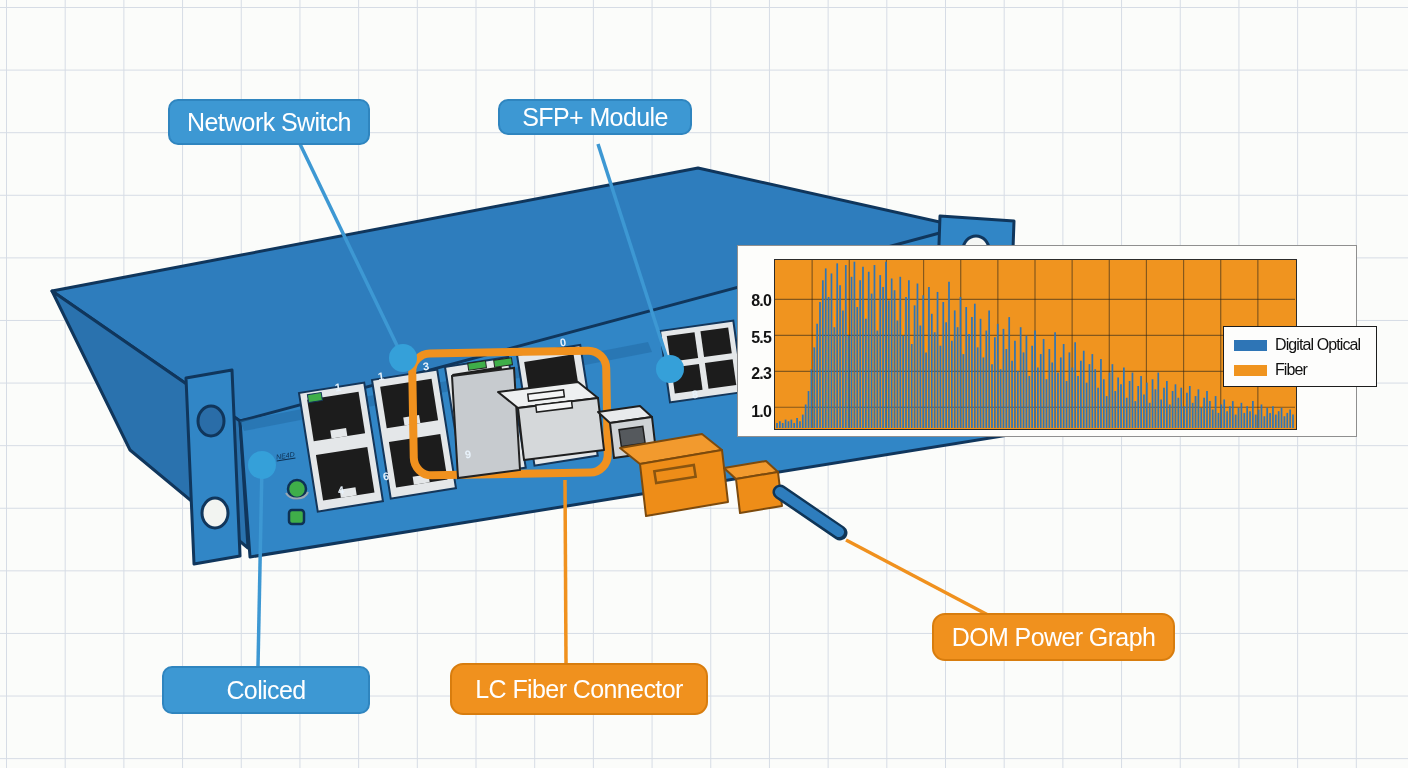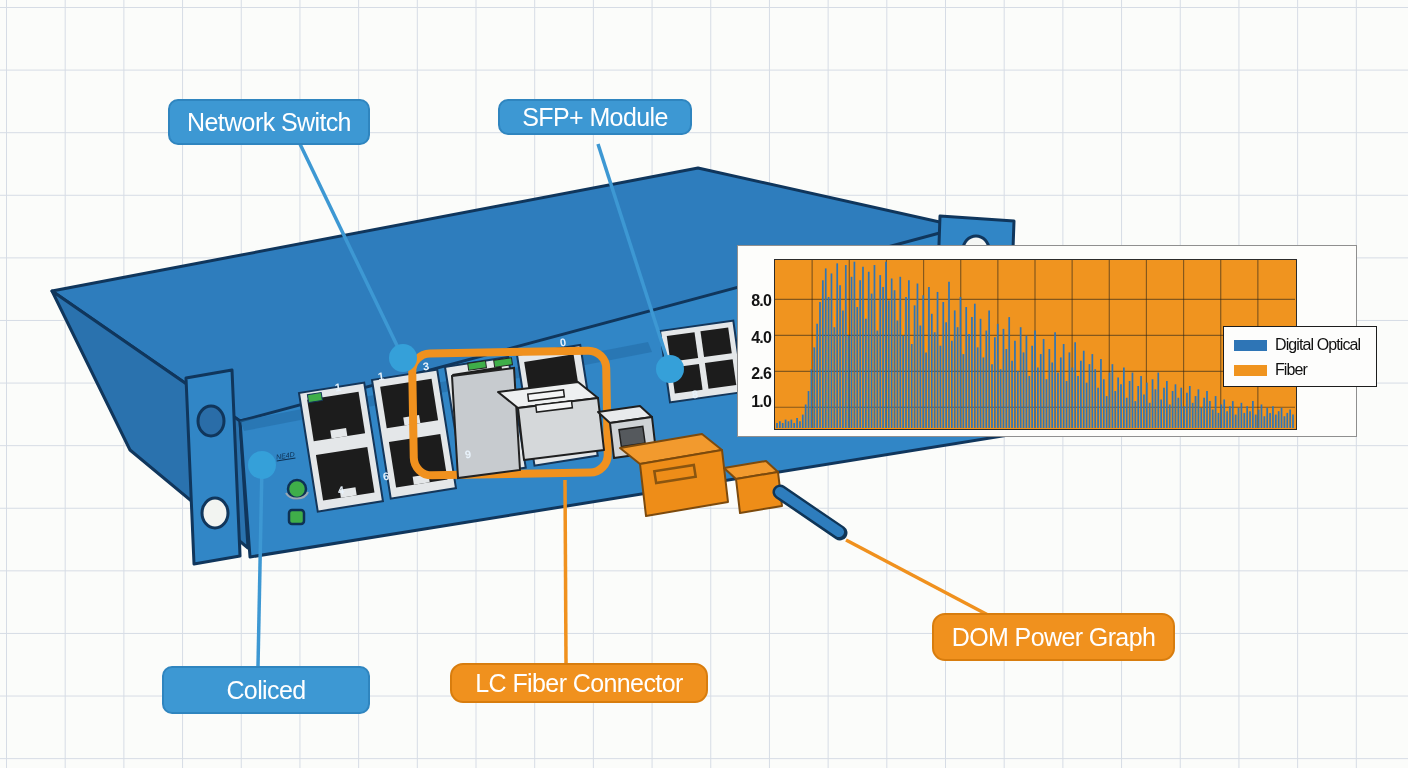--- a/index.html
+++ b/index.html
@@ -28,41 +28,41 @@
     background:#fdfdfb;border:1.5px solid #8f8f8f;box-sizing:border-box;margin-left:14px;
   }
   .chart-plot{
     position:absolute;left:36px;top:13px;width:523px;height:171px;
     background:var(--chart-orange,#f0941f);border:1.5px solid #2b2b2b;box-sizing:border-box;
   }
   .ytick{
     position:absolute;left:0;width:33px;text-align:right;z-index:4;
     color:#141414;font-size:16px;font-weight:600;letter-spacing:-0.8px;line-height:20px;
   }
-  .ytick.t0{top:45px}.ytick.t1{top:82px}.ytick.t2{top:118px}.ytick.t3{top:146px}
+  .ytick.t0{top:45px}.ytick.t1{top:82px}.ytick.t2{top:118px}.ytick.t3{top:156px}
   .chart-legend{
     position:absolute;left:1223px;top:326px;width:154px;z-index:5;
     background:#fdfdfc;border:1.5px solid #1d1d1d;box-sizing:border-box;
     padding:9px 8px 7px 10px;display:flex;flex-direction:column;gap:7px;
   }
   .legend-row{display:flex;align-items:center;gap:8px;}
   .legend-swatch{width:33px;height:11px;flex:0 0 auto;}
   .legend-label{color:#101010;font-size:16px;letter-spacing:-0.9px;white-space:nowrap;}
   
   .callout{
     position:absolute;z-index:6;color:#fff;text-align:center;
     font-size:25px;letter-spacing:-0.6px;border-radius:10px;
     display:flex;align-items:center;justify-content:center;box-sizing:border-box;
   }
   .callout.blue{background:var(--callout-blue,#3d98d3);border:2px solid #2f85bf;}
   .callout.orange{background:var(--callout-orange,#f0911e);border:2px solid #d87d0e;border-radius:13px;}
   .co-network{left:168px;top:99px;width:202px;height:46px;}
   .co-sfp{left:498px;top:99px;width:194px;height:36px;}
   .co-coliced{left:162px;top:666px;width:208px;height:48px;}
-  .co-lc{left:450px;top:663px;width:258px;height:40px;}
+  .co-lc{left:450px;top:663px;width:258px;height:52px;}
   .co-dom{left:932px;top:613px;width:243px;height:48px;}
 </style>
 </head>
 <body>
 
 <svg id="scene" width="1408" height="768" viewBox="0 0 1408 768">
 
   <polygon points="52,291 698,168 962,227 648,342 240,421" fill="var(--switch-blue-top,#2e7dbd)" stroke="var(--outline-navy,#10365c)" stroke-width="3" stroke-linejoin="round"></polygon>
   <polygon points="52,291 240,421 248,548 130,450" fill="var(--switch-blue-side,#2a72ae)" stroke="var(--outline-navy,#10365c)" stroke-width="3" stroke-linejoin="round"></polygon>
   <polygon points="240,421 962,227 1052,428 250,557" fill="var(--switch-blue-front,#3186c6)" stroke="var(--outline-navy,#10365c)" stroke-width="3" stroke-linejoin="round"></polygon>
@@ -155,22 +155,22 @@
 <span class="digit" style="left:419px;top:360px;">3</span>
 <span class="digit" style="left:556px;top:336px;">0</span>
 <span class="digit" style="left:334px;top:484px;">4</span>
 <span class="digit" style="left:379px;top:470px;">6</span>
 <span class="digit" style="left:461px;top:448px;">9</span>
 <span class="digit" style="left:688px;top:388px;">8</span>
 <span class="led-caption">NE4D</span>
 
 <div class="chart-panel">
   <span class="ytick t0">8.0</span>
-  <span class="ytick t1">4.0</span>
-  <span class="ytick t2">2.6</span>
+  <span class="ytick t1">5.5</span>
+  <span class="ytick t2">2.3</span>
   <span class="ytick t3">1.0</span>
   <div class="chart-plot">
     <svg width="520" height="168" viewBox="0 0 520 168" style="display:block">
         <line x1="0" y1="39.39397920000453" x2="520" y2="39.39397920000453" stroke="rgba(45,38,25,0.55)" stroke-width="1.2"></line>
         <line x1="0" y1="75.33986970225027" x2="520" y2="75.33986970225027" stroke="rgba(45,38,25,0.55)" stroke-width="1.2"></line>
         <line x1="0" y1="111.28576020449601" x2="520" y2="111.28576020449601" stroke="rgba(45,38,25,0.55)" stroke-width="1.2"></line>
         <line x1="0" y1="147.23165070674173" x2="520" y2="147.23165070674173" stroke="rgba(45,38,25,0.55)" stroke-width="1.2"></line>
         <line x1="37.142857142857146" y1="0" x2="37.142857142857146" y2="168" stroke="rgba(45,38,25,0.55)" stroke-width="1.2"></line>
         <line x1="74.28571428571429" y1="0" x2="74.28571428571429" y2="168" stroke="rgba(45,38,25,0.55)" stroke-width="1.2"></line>
         <line x1="111.42857142857143" y1="0" x2="111.42857142857143" y2="168" stroke="rgba(45,38,25,0.55)" stroke-width="1.2"></line>

